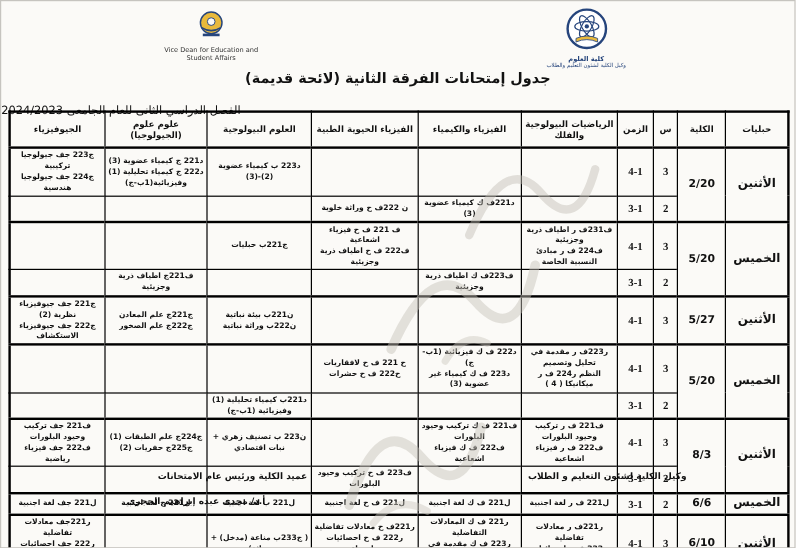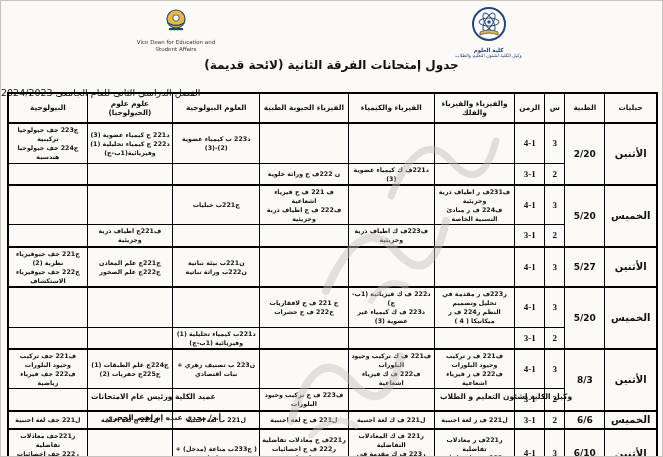--- a/index.html
+++ b/index.html
@@ -33,21 +33,21 @@
   table.exam th { font-size:7.3px; height:26px; line-height:1.25; }
   table.exam thead th { border-bottom:2px solid #000; }
   td.cell { font-size:6.3px; line-height:1.45; }
   td.day  { font-size:10px; }
   td.date { font-size:9px; }
   td.hours, td.time { font-size:9px;font-family:Liberation Serif, serif; }
   tr.day-start td { border-top:2px solid #000; }
   
   .footer-right { position:absolute; left:420px; top:391px; width:170px; text-align:center;
                   direction:rtl; font-size:7.5px; font-weight:bold; }
-  .footer-left  { position:absolute; left:90px; top:391px; width:165px; text-align:left;
+  .footer-left  { position:absolute; left:90px; top:391px; width:165px; text-align:right;
                   direction:rtl; font-size:7.5px; font-weight:bold; }
   .footer-sign  { position:absolute; left:80px; top:412px; width:165px; text-align:center;
                   direction:rtl; font-size:7.5px; font-weight:bold; }
   
   .wm { position:absolute; opacity:.45; pointer-events:none; }
 </style>
 </head>
 <body>
 
 <div class="page">
@@ -95,29 +95,29 @@
           <col style="width: 80px;">
           <col style="width: 86px;">
           <col style="width: 88px;">
           <col style="width: 87px;">
           <col style="width: 85px;">
           <col style="width: 79px;">
         </colgroup>
         <thead>
           <tr>
             <th>حبليات</th>
-            <th>الطبية</th>
+            <th>الكلية</th>
             <th>س</th>
             <th>الزمن</th>
-            <th>والفيزياء والفيزياء والفلك</th>
+            <th>الرياضيات البيولوجية والفلك</th>
             <th>الفيزياء والكيمياء</th>
             <th>الفيزياء الحيوية الطبية</th>
             <th>العلوم البيولوجية</th>
             <th>علوم علوم (الجيولوجيا)</th>
-            <th>البيولوجية</th>
+            <th>الجيوفيزياء</th>
           </tr>
         </thead>
         <tbody>
           <tr class="day-start" style="height: 34px;">
             <td class="day" rowspan="2">الأثنين</td>
             <td class="date" rowspan="2">2/20</td>
             <td class="hours">3</td>
             <td class="time">4-1</td>
             <td class="cell"></td>
             <td class="cell"></td>

